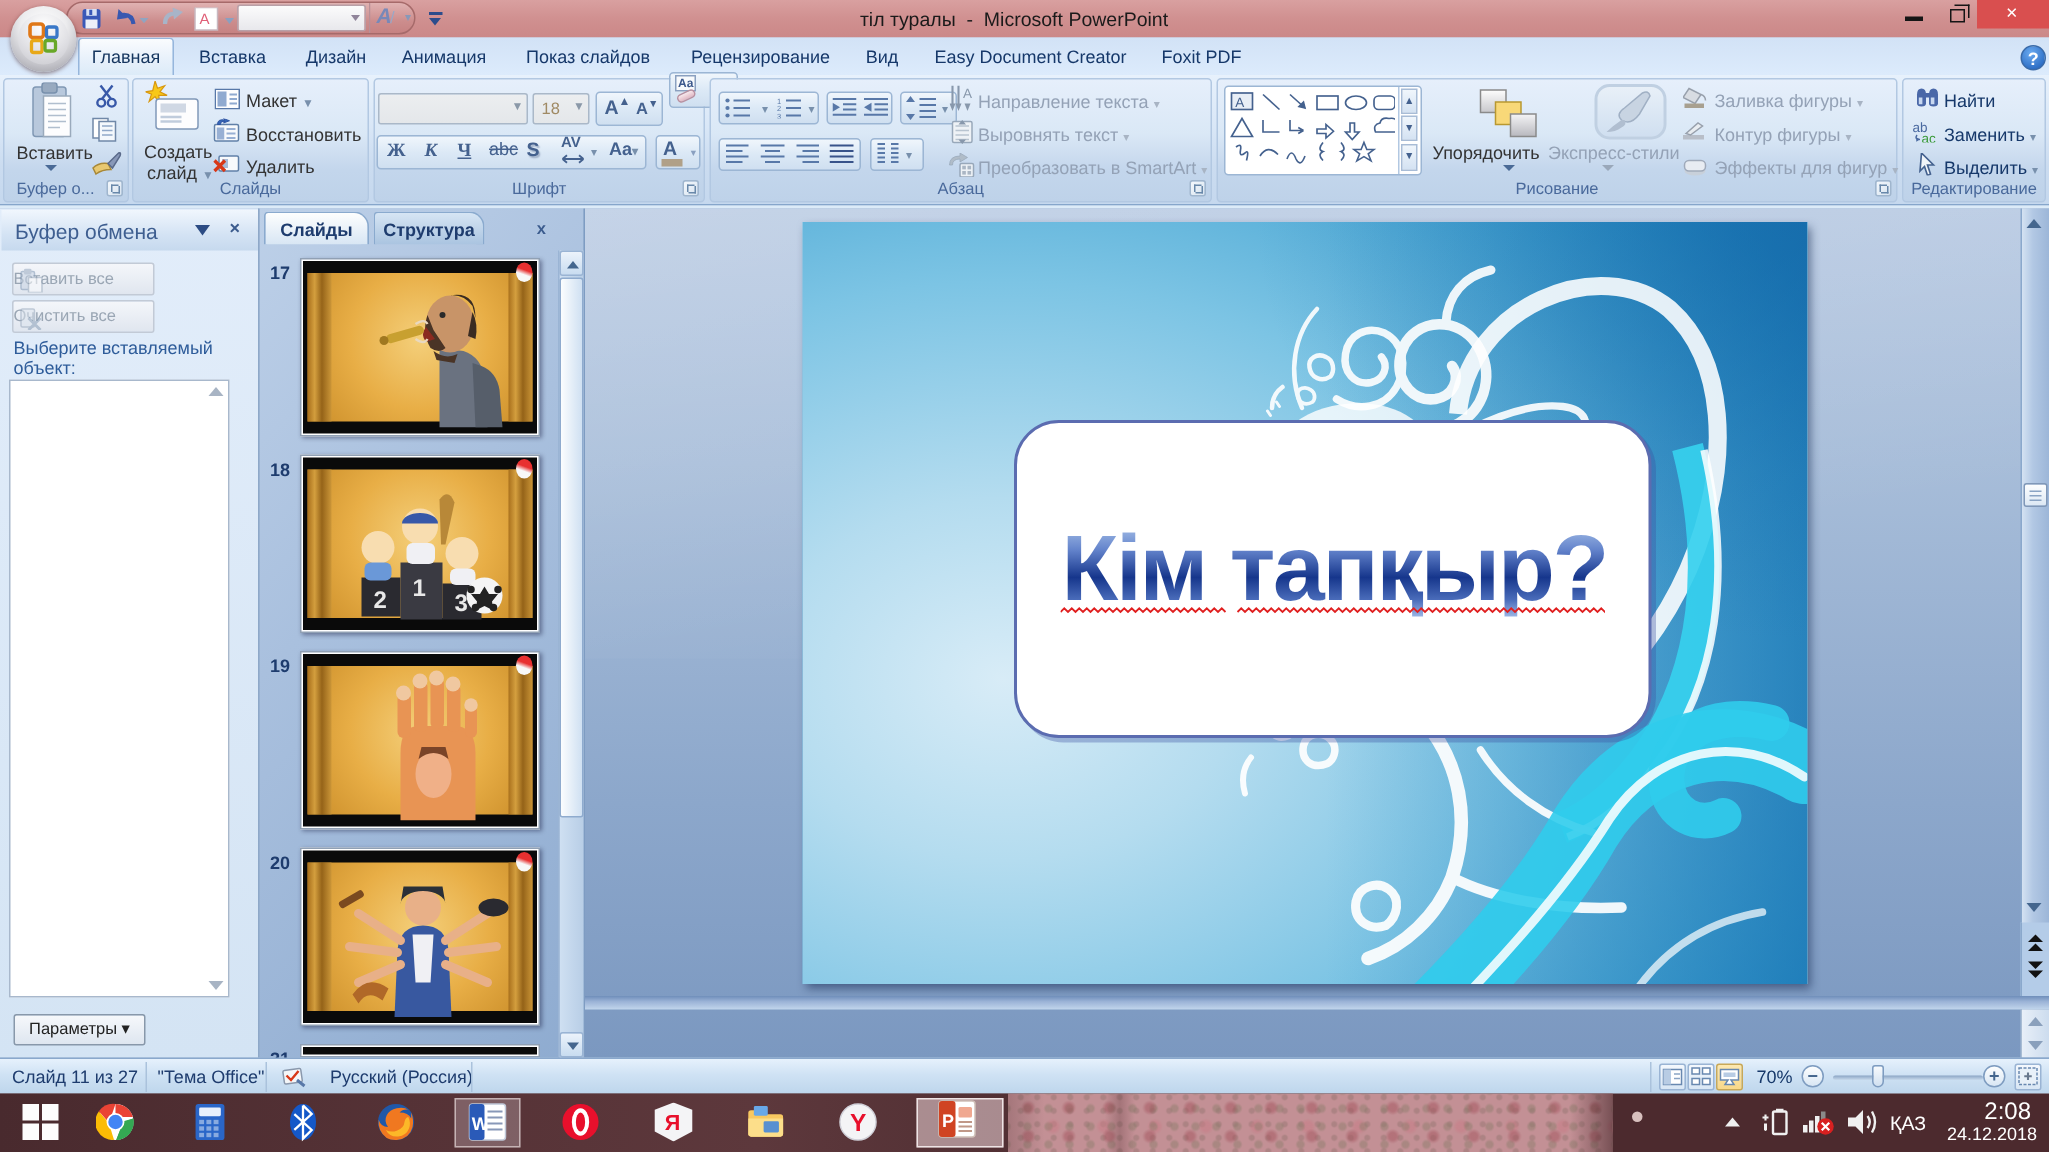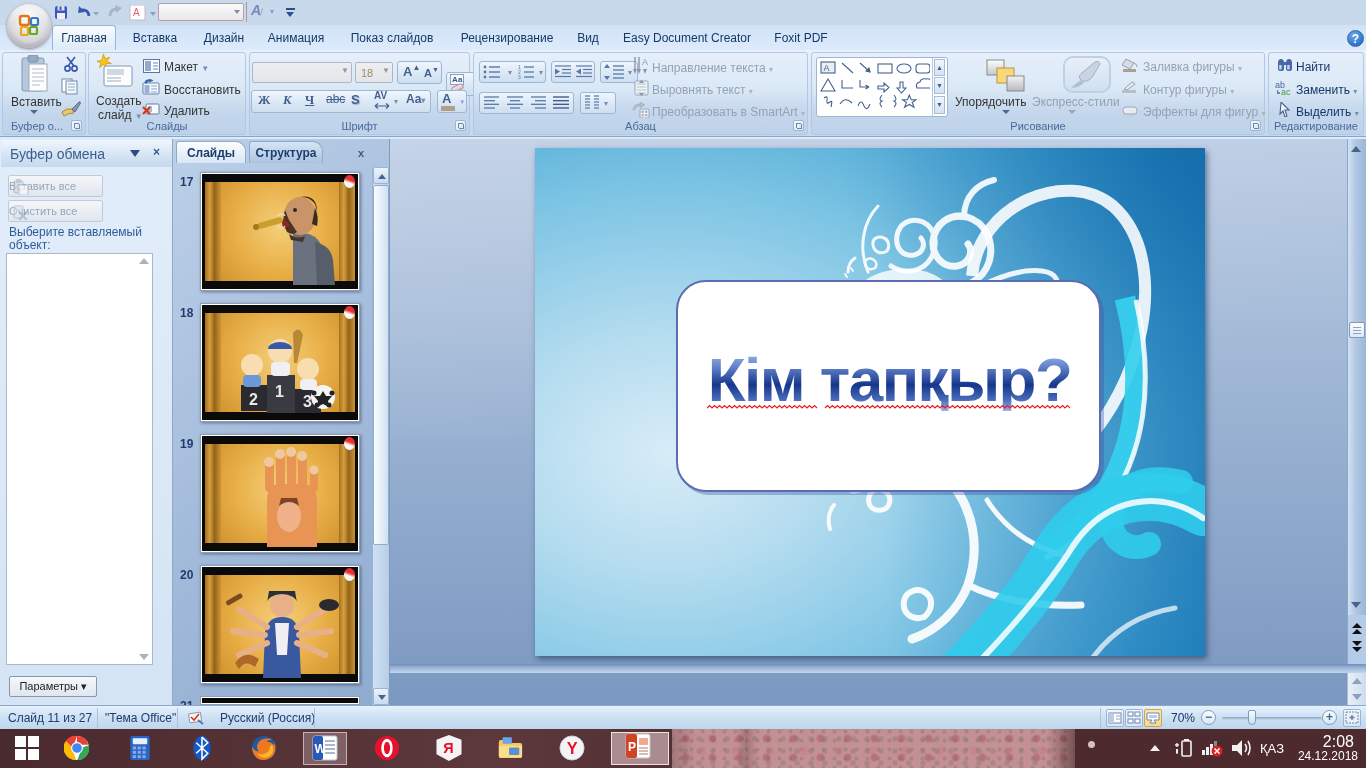--- a/index.html
+++ b/index.html
@@ -130,20 +130,27 @@
 
 #taskbar { position:absolute; left:0; top:729px; width:1366px; height:39px; background:#4c2a2e; overflow:hidden; }
 .tbi { position:absolute; top:6px; width:26px; height:26px; }
 .tbplate { position:absolute; top:3px; width:44px; height:33px; background:rgba(240,220,220,.28); border:1px solid rgba(255,245,245,.55); }
 #tray { position:absolute; right:0; top:0; height:39px; color:#fff; }
 </style>
 </head>
 <body>
 <div id="stage">
 
+  <div id="titlebar">
+    <div id="qat"></div>
+    <div id="titletext">тіл туралы&nbsp; - &nbsp;Microsoft PowerPoint</div>
+    <div id="btn-min"></div>
+    <div id="btn-max"></div>
+    <div id="btn-close"></div>
+  </div>
 
   <div id="tabrow"></div>
   <div id="tab-active">Главная</div>
   <span class="tab" style="left:125px; width:60px;">Вставка</span>
   <span class="tab" style="left:196px; width:56px;">Дизайн</span>
   <span class="tab" style="left:262px; width:68px;">Анимация</span>
   <span class="tab" style="left:342px; width:100px;">Показ слайдов</span>
   <span class="tab" style="left:452px; width:110px;">Рецензирование</span>
   <span class="tab" style="left:568px; width:40px;">Вид</span>
   <span class="tab" style="left:617px; width:140px;">Easy Document Creator</span>
@@ -276,21 +283,21 @@
   <div class="combo" style="left:252px; top:62px; width:100px; height:21px;">
       <span class="ca">▼</span>
     </div>
   <div class="combo" style="left:355px; top:62px; width:38px; height:21px;">
       <span style="position:absolute; left:5px; top:4px; font-size:11px; color:#a08a64;">18</span>
       <span class="ca">▼</span>
     </div>
   <div class="rbox" style="left:397px; top:61px; width:45px; height:23px;"></div>
   <span class="abs" style="left:403px; top:63px; font-size:13px; font-weight:bold; color:#44618e;">A<span style="font-size:8px; vertical-align:6px;">▲</span></span>
   <span class="abs" style="left:424px; top:66px; font-size:11px; font-weight:bold; color:#44618e;">A<span style="font-size:7px; vertical-align:5px;">▼</span></span>
-  <div class="rbox" style="left:446px; top:72px; width:46px; height:24px;text-align:right;">
+  <div class="rbox" style="left:446px; top:48px; width:46px; height:24px;text-align:right;">
     <span style="position:absolute; left:3px; top:1px; font-size:8px; font-weight:bold; color:#3c588c; border:1px solid #8aa0c0; background:#f8fafc; padding:0 1px;">Аа</span>
     <div style="position:absolute; left:4px; top:12px; width:13px; height:6px; background:linear-gradient(180deg,#f8e8ec,#e0b8c4); border:1px solid #b890a0; border-radius:3px; transform:rotate(-25deg);"></div>
   </div>
   <div class="rbox" style="left:251px; top:90px; width:180px; height:23px;"></div>
   <span class="abs" style="left:258px; top:93px; font-size:12.5px; font-weight:bold; color:#44618e; font-family:'Liberation Serif',serif;">Ж</span>
   <span class="abs" style="left:283px; top:93px; font-size:12.5px; font-style:italic; font-weight:bold; color:#44618e; font-family:'Liberation Serif',serif;">К</span>
   <span class="abs" style="left:305px; top:93px; font-size:12.5px; font-weight:bold; color:#44618e; text-decoration:underline; font-family:'Liberation Serif',serif;">Ч</span>
   <span class="abs" style="left:326px; top:92px; font-size:12px; color:#44618e; text-decoration:line-through;">abc</span>
   <span class="abs" style="left:351px; top:92px; font-size:13px; font-weight:bold; color:#44618e; text-shadow:1px 1px 1px #a0b0c8;">S</span>
   <span class="abs" style="left:374px; top:90px; font-size:10px; font-weight:bold; color:#44618e;">AV</span>

